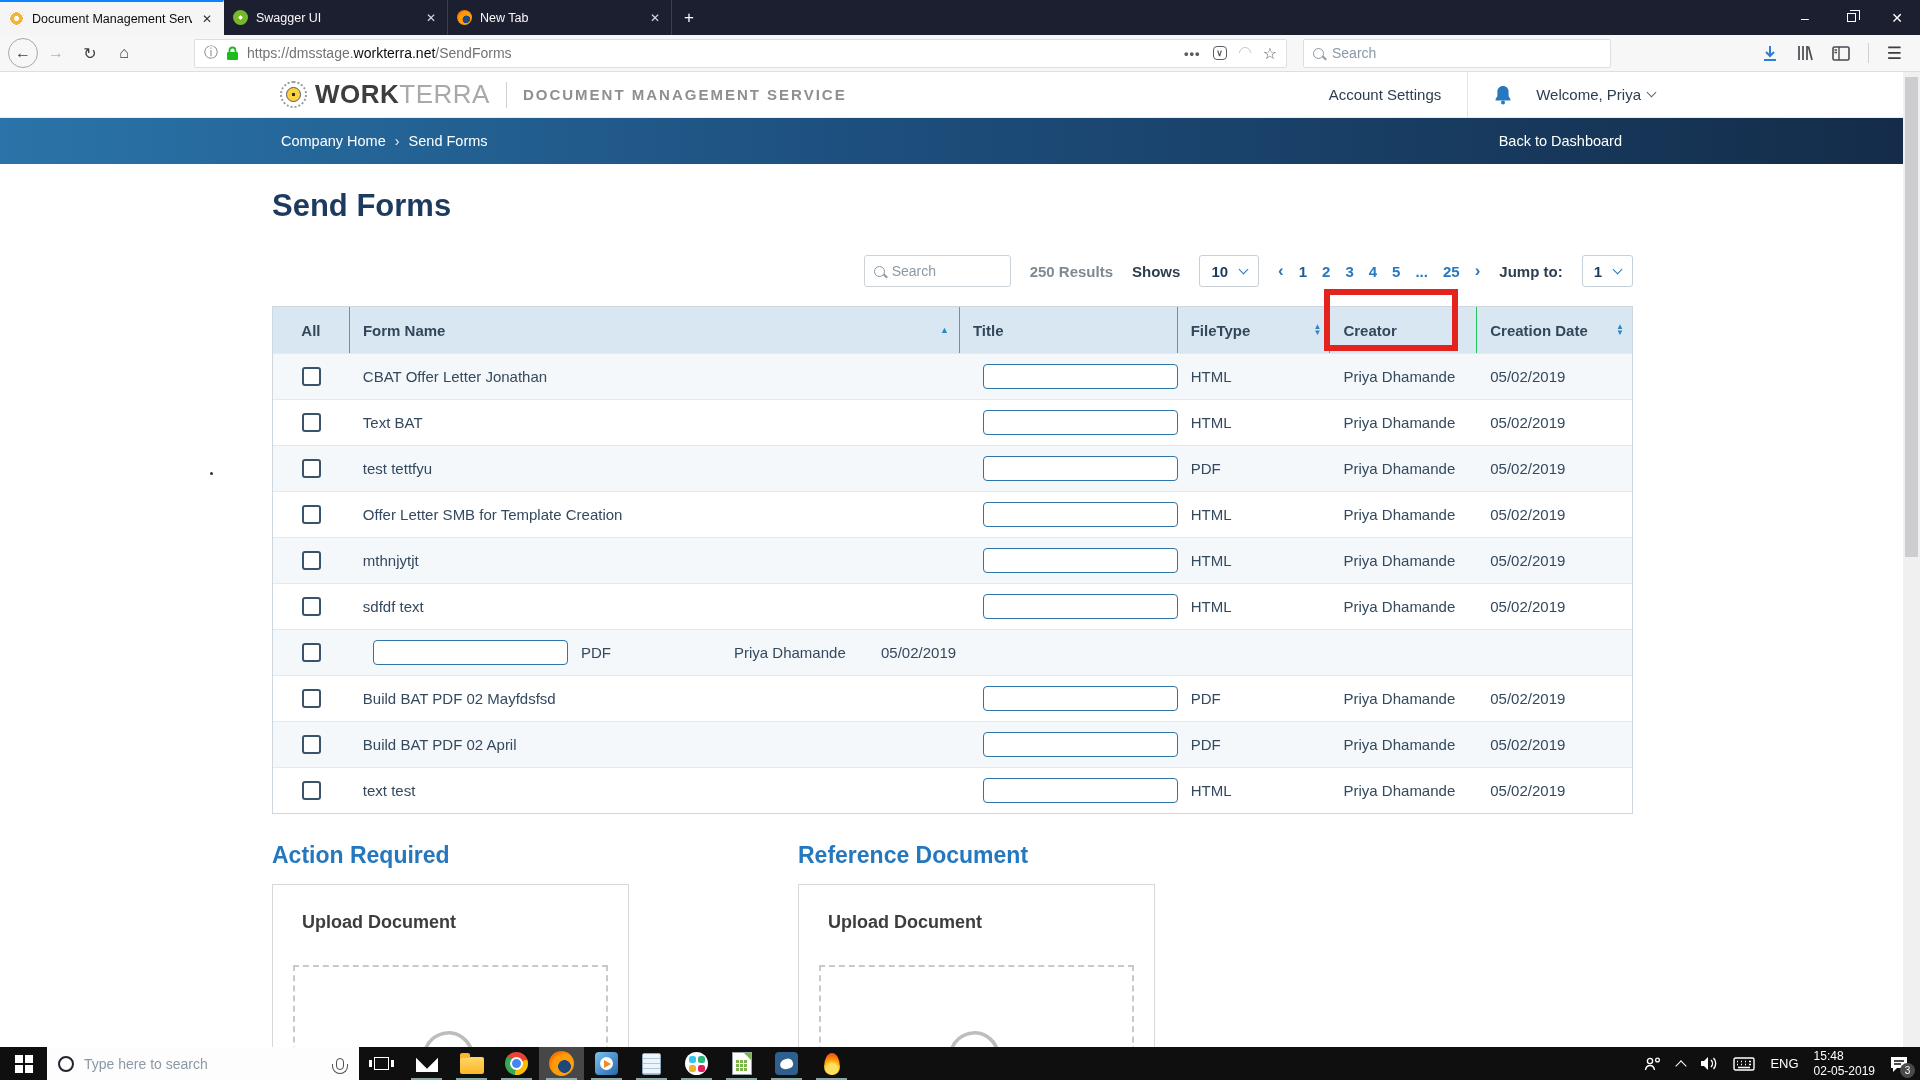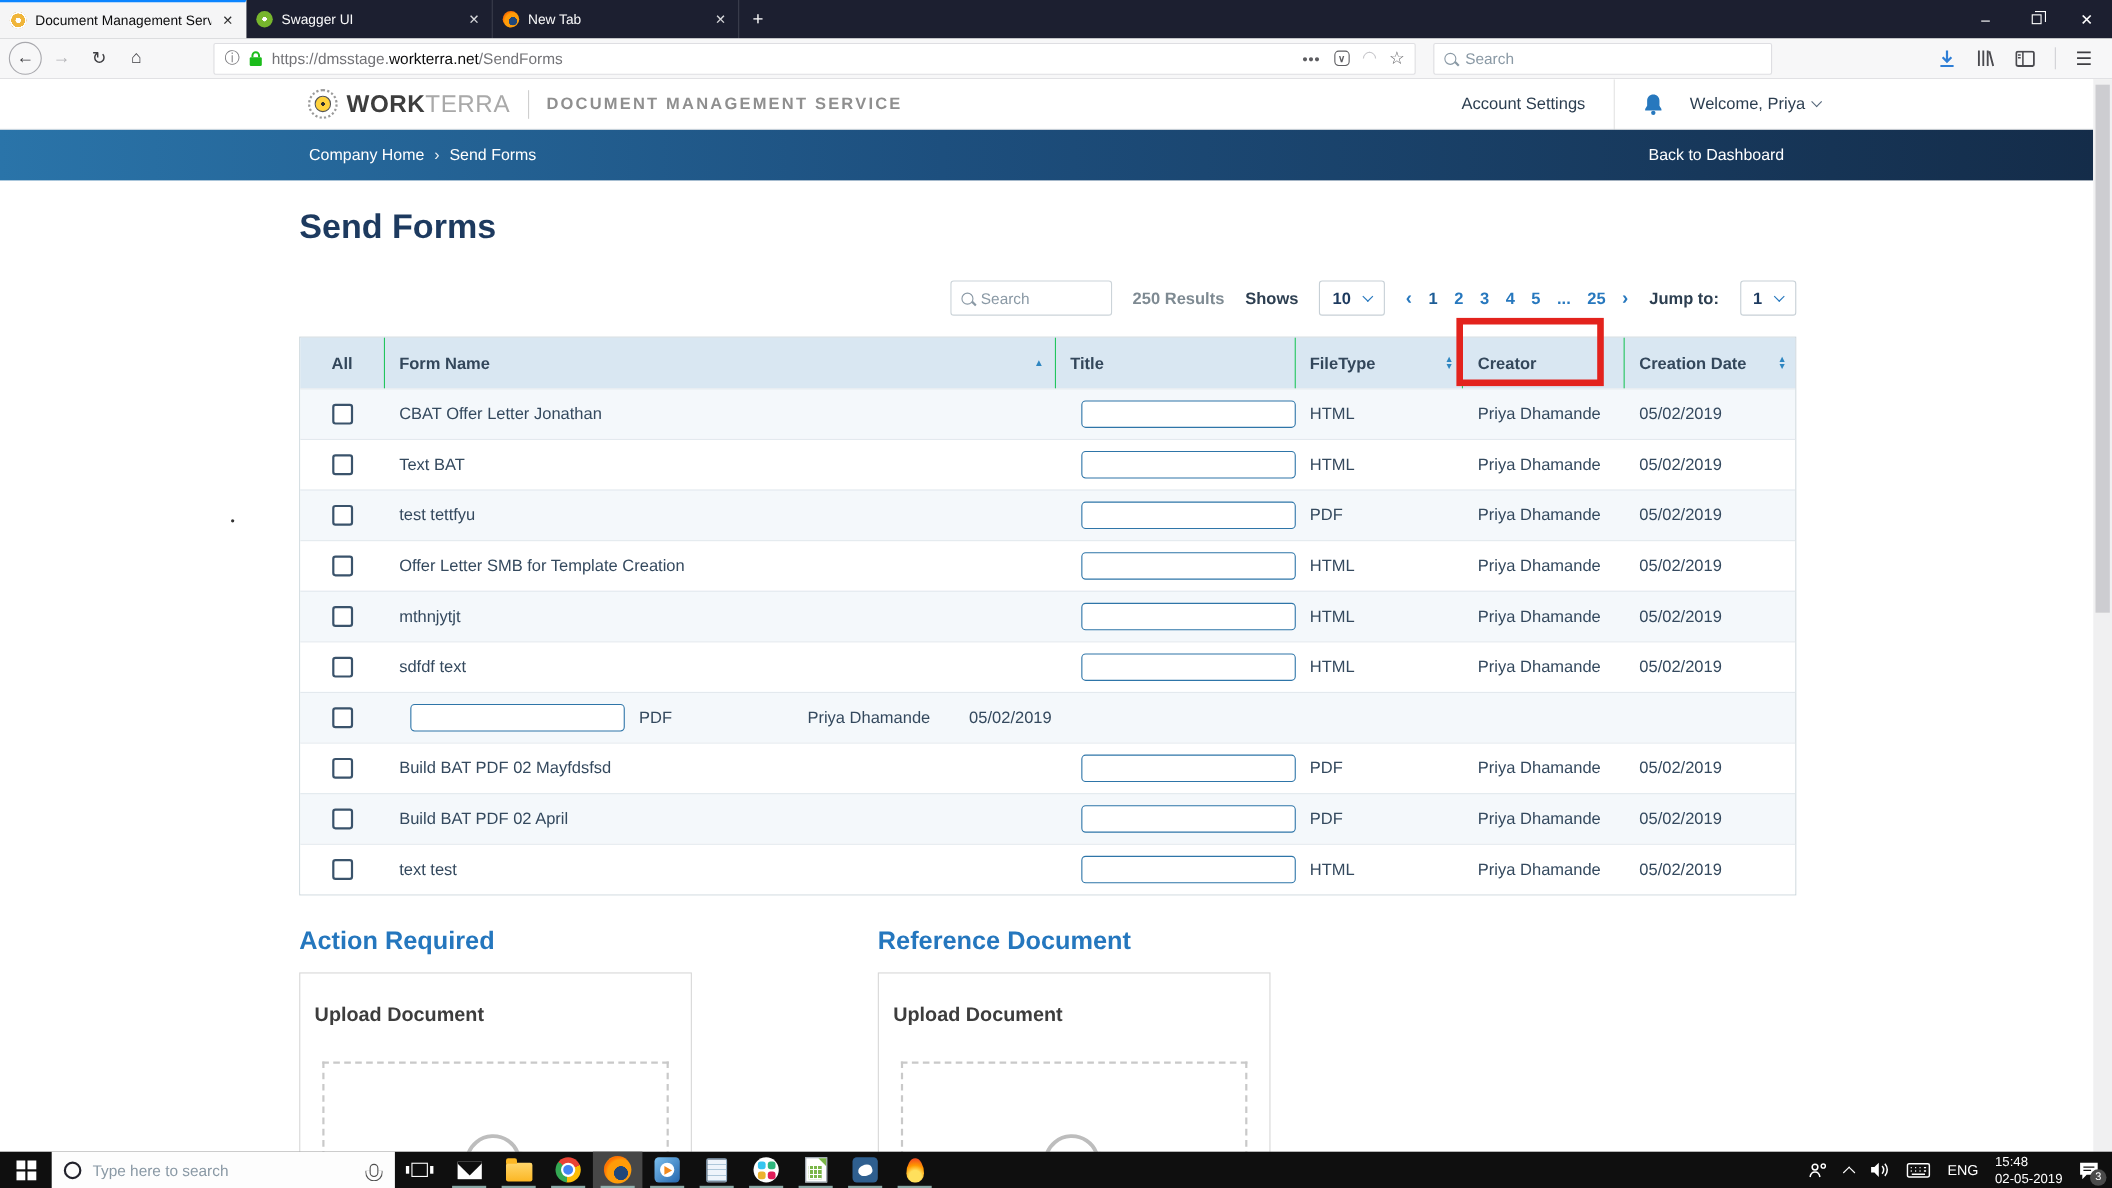--- a/index.html
+++ b/index.html
@@ -44,21 +44,21 @@
 
   
   .site { position:absolute; top:72px; left:0; width:1903px; height:975px; background:#fff; overflow:hidden; }
   .v-scrollbar { position:absolute; top:72px; right:0; width:17px; height:975px; background:#f0f0f1; }
   .v-thumb { position:absolute; top:5px; left:2px; width:13px; height:480px; background:#cdcdd1; }
 
   
   .site-header { position:absolute; top:0; left:0; right:0; height:46px; background:#fff; border-bottom:1px solid #ececec; display:flex; align-items:center; padding:0 248px 0 280px; }
   .logo-ring { width:27px; height:27px; border-radius:50%; border:2px dotted #9a9a9a; display:flex; align-items:center; justify-content:center; margin-right:8px; }
   .logo-core { width:15px; height:15px; border-radius:50%; background:radial-gradient(circle,#2e2e2e 0 18%,#ffd23c 20% 100%); border:1.5px solid #555; }
-  .logo-word { font-size:22px; font-weight:bold; color:#3d3d3d; letter-spacing:.5px; }
+  .logo-word { font-size:26px; font-weight:bold; color:#3d3d3d; letter-spacing:.5px; }
   .logo-word .lt { color:#a9a9a9; font-weight:normal; }
   .hdr-divider { width:1px; height:26px; background:#cfcfcf; margin:0 16px; }
   .service-title { font-size:15px; font-weight:bold; color:#8f8f8f; letter-spacing:2px; }
   .hdr-right { margin-left:auto; display:flex; align-items:center; gap:0; }
   .acct-link { font-size:15px; color:#2c3e50; padding-right:26px; }
   .hdr-vline { width:1px; height:46px; background:#e3e3e3; margin-right:26px; }
   .bell { width:18px; height:20px; margin-right:24px; }
   .welcome { font-size:15px; color:#2c3e50; display:flex; align-items:center; gap:7px; }
   .chev-dn { width:7px; height:7px; border-right:1.6px solid #56677a; border-bottom:1.6px solid #56677a; transform:rotate(45deg); margin-top:-4px; }
 
@@ -105,21 +105,21 @@
   .title-input { width:208px; height:25px; border:1.5px solid #2e75a8; border-radius:4px; background:#fff; outline:none; margin-left:10px; padding:0 6px; font-family:inherit; }
 
   .red-box { position:absolute; left:1324px; top:217px; width:134px; height:62px; border:6px solid #e3231d; z-index:5; }
   .stray-dot { position:absolute; left:210px; top:400px; width:3px; height:3px; background:#333; border-radius:50%; }
 
   
   .sec-title { position:absolute; top:770px; font-size:23px; font-weight:bold; color:#2577be; }
   .sec-action { left:272px; } .sec-ref { left:798px; }
   .upload-card { position:absolute; top:812px; width:357px; height:300px; background:#fff; border:1px solid #d8d8d8; }
   .card-action { left:272px; } .card-ref { left:798px; }
-  .card-title { margin:27px 0 0 13px; font-size:18px; font-weight:bold; color:#3d3d3d; }
+  .card-title { margin:27px 0 0 29px; font-size:18px; font-weight:bold; color:#3d3d3d; }
   .dashzone { position:absolute; left:20px; right:20px; top:80px; height:210px; border:2px dashed #c9c9c9; display:flex; justify-content:center; }
   .cloud-ic { margin-top:52px; }
 
   
   .taskbar { position:absolute; bottom:0; left:0; right:0; height:33px; background:#0f0f0f; display:flex; align-items:stretch; color:#fff; z-index:10; }
   .tb-btn { width:47px; display:flex; align-items:center; justify-content:center; }
   .win-logo { display:grid; grid-template-columns:8px 8px; grid-template-rows:8px 8px; gap:2px; }
   .win-logo span { background:#fff; }
   .tb-search { width:312px; background:#fdfdfd; display:flex; align-items:center; gap:10px; padding:0 11px; }
   .tb-search input { font-size:14px; color:#555; }

